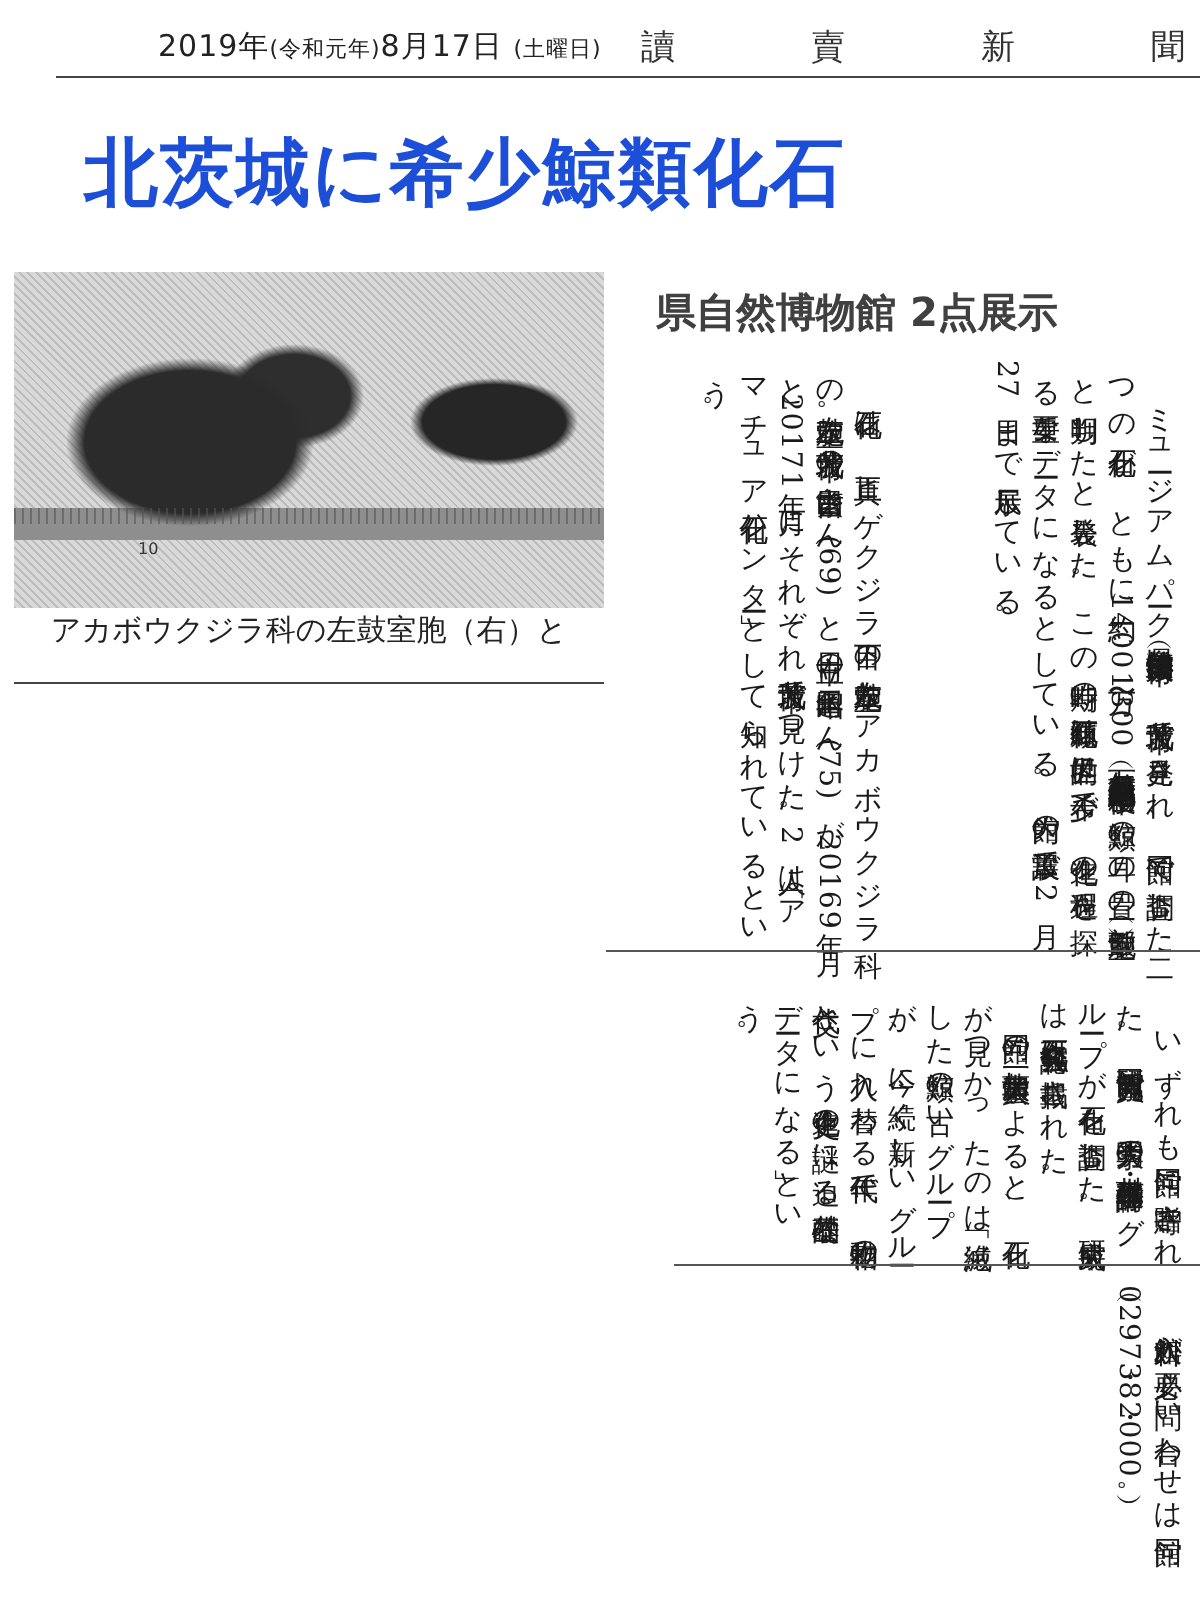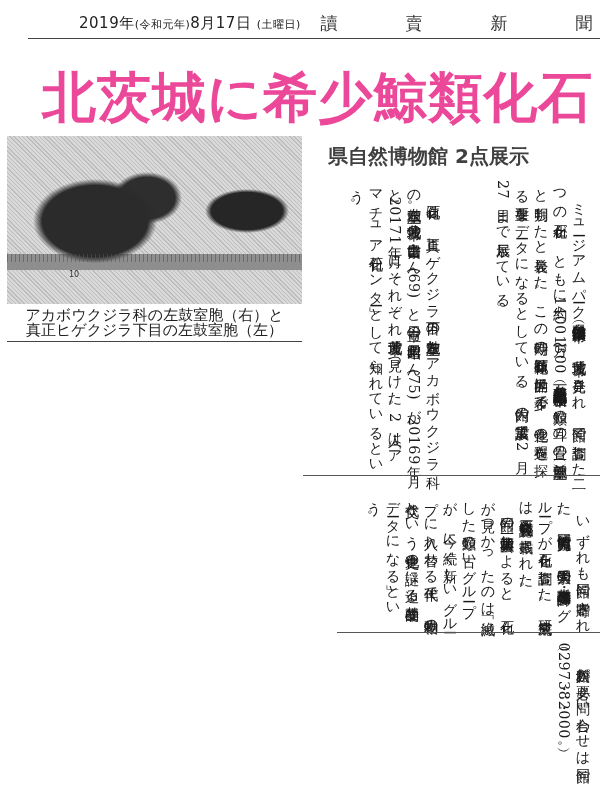--- a/index.html
+++ b/index.html
@@ -21,23 +21,23 @@
     }
     .date .small { font-size: 11px; }
     .masthead {
       position: absolute; left: 315px; top: 12px; width: 285px;
       display: flex; justify-content: space-between;
       font-size: 17px; color: #333; letter-spacing: 2px;
     }
     .masthead span { width: 30px; text-align: center; }
     .headline {
       position: absolute; left: 42px; top: 62px;
-      font-size: 54px; font-weight: bold; letter-spacing: 1px;
+      font-size: 37px; font-weight: bold; letter-spacing: 1px;
       font-family: Liberation Sans, sans-serif;
-      color: #ec4899; white-space: nowrap;
+      color: #1d4ed8; white-space: nowrap;
     }
     .subhead {
       position: absolute; left: 328px; top: 143px;
       font-family: "DejaVu Sans", "Liberation Sans", sans-serif;
       font-size: 20px; font-weight: bold; color: #404040; white-space: nowrap;
     }
     .photo {
       position: absolute; left: 7px; top: 136px; width: 295px; height: 168px;
       background:
         radial-gradient(ellipse 62px 42px at 88px 85px, #2b2b2b 0%, #2b2b2b 85%, transparent 100%),
@@ -99,21 +99,20 @@
 </div>
 
 <div class="headline">北茨城に希少鯨類化石</div>
 
 <div class="photo">
   <div class="ruler-ticks"></div>
   <div class="ruler-num" style="left:62px">10</div>
 </div>
 <div class="caption">
   <div>アカボウクジラ科の左鼓室胞（右）と</div>
-  <div>真正ヒゲクジラ下目の左鼓室胞（左）</div>
 </div>
 <div class="caption-rule"></div>
 
 <div class="subhead">県自然博物館 2点展示</div>
 
 <div class="vtext block1 indent">ミュージアムパーク県自然博物館（坂東市）は、北茨城市で発見され、同館で調査した二つの化石が、ともに約1400万〜1300万年前（新生代新第三紀中期中新世後半）の鯨類の耳の骨の一部（鼓室胞）と判明したと発表した。この時期の鯨類化石は世界的に希少で、進化の過程を探る重要なデータになるとしている。館内の常設展で12月27日まで展示している。</div>
 <div class="vtext block2 indent">化石は、真正ヒゲクジラ下目の左鼓室胞とアカボウクジラ科の左鼓室胞。北茨城市の畠山繁吉さん(69)と日立市の角田昭二さん(75)が2016年9月と2017年1月にそれぞれ北茨城市で見つけた。2人は「アマチュア化石ハンター」として知られているという。</div>
 
 <div class="hrule rule1"></div>
 

